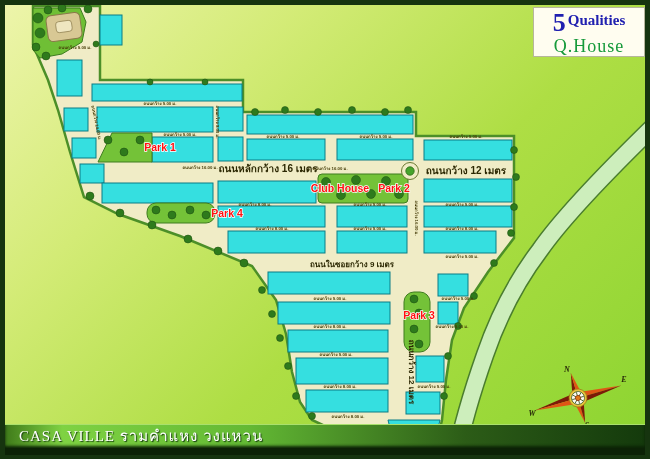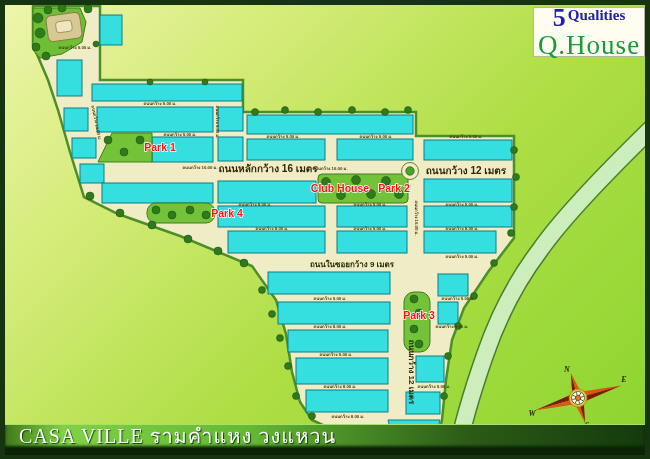--- a/index.html
+++ b/index.html
@@ -10,29 +10,29 @@
   }
   #map{position:absolute;left:0;top:0;}
   .logo{
     position:absolute;left:533px;top:7px;width:112px;height:50px;
     background:#fffdf0;border:1px solid #b6b69c;box-sizing:border-box;
     display:flex;flex-direction:column;align-items:center;justify-content:center;line-height:1;
   }
   .logo .row1{display:flex;align-items:flex-start;}
   .logo .five{font-family:"Liberation Serif",serif;font-weight:bold;font-size:26px;color:#2020b0;margin-right:2px;}
   .logo .qual{font-family:"Liberation Serif",serif;font-weight:bold;font-size:15px;color:#2020b0;margin-top:3px;}
-  .logo .brand{font-family:"Liberation Serif",serif;font-size:27px;color:#169a3a;letter-spacing:1px;margin-top:1px;}
+  .logo .brand{font-family:"Liberation Serif",serif;font-size:18px;color:#169a3a;letter-spacing:1px;margin-top:1px;}
   .titlebar{
     position:absolute;left:5px;top:424px;width:640px;height:24px;
     background:linear-gradient(90deg,#3f7a1a 0%,#7fd243 9%,#63b934 38%,#2c5c17 72%,#143a0c 100%);
     box-shadow:inset 0 1px 0 #a9e06c, inset 0 -2px 3px #0c2406;
     display:flex;align-items:center;
   }
   .titlebar span{
-    font-family:"Liberation Serif",serif;font-size:20px;color:#ffffff;
+    font-family:"Liberation Serif",serif;font-size:15px;color:#ffffff;
     padding-left:14px;text-shadow:1px 1px 1px #143a0c;letter-spacing:1px;white-space:nowrap;
   }
   .titlebase{position:absolute;left:5px;top:448px;width:640px;height:7px;background:#0c2206;}
   text{font-family:"Liberation Sans",sans-serif;}
   .tiny{font-size:4.3px;font-weight:bold;fill:#453c08;}
   .bigroad{font-size:10px;font-weight:bold;fill:#2c2803;}
   .midroad{font-size:8px;font-weight:bold;fill:#2c2803;}
   .redlbl{font-size:10.5px;font-weight:bold;fill:#ff1010;stroke:#ffffff;stroke-width:1.4px;paint-order:stroke;}
   .lot{fill:#35dfe0;stroke:#0b7c86;stroke-width:1;}
   .park{fill:#74c238;stroke:#3e7d1f;stroke-width:1;}

